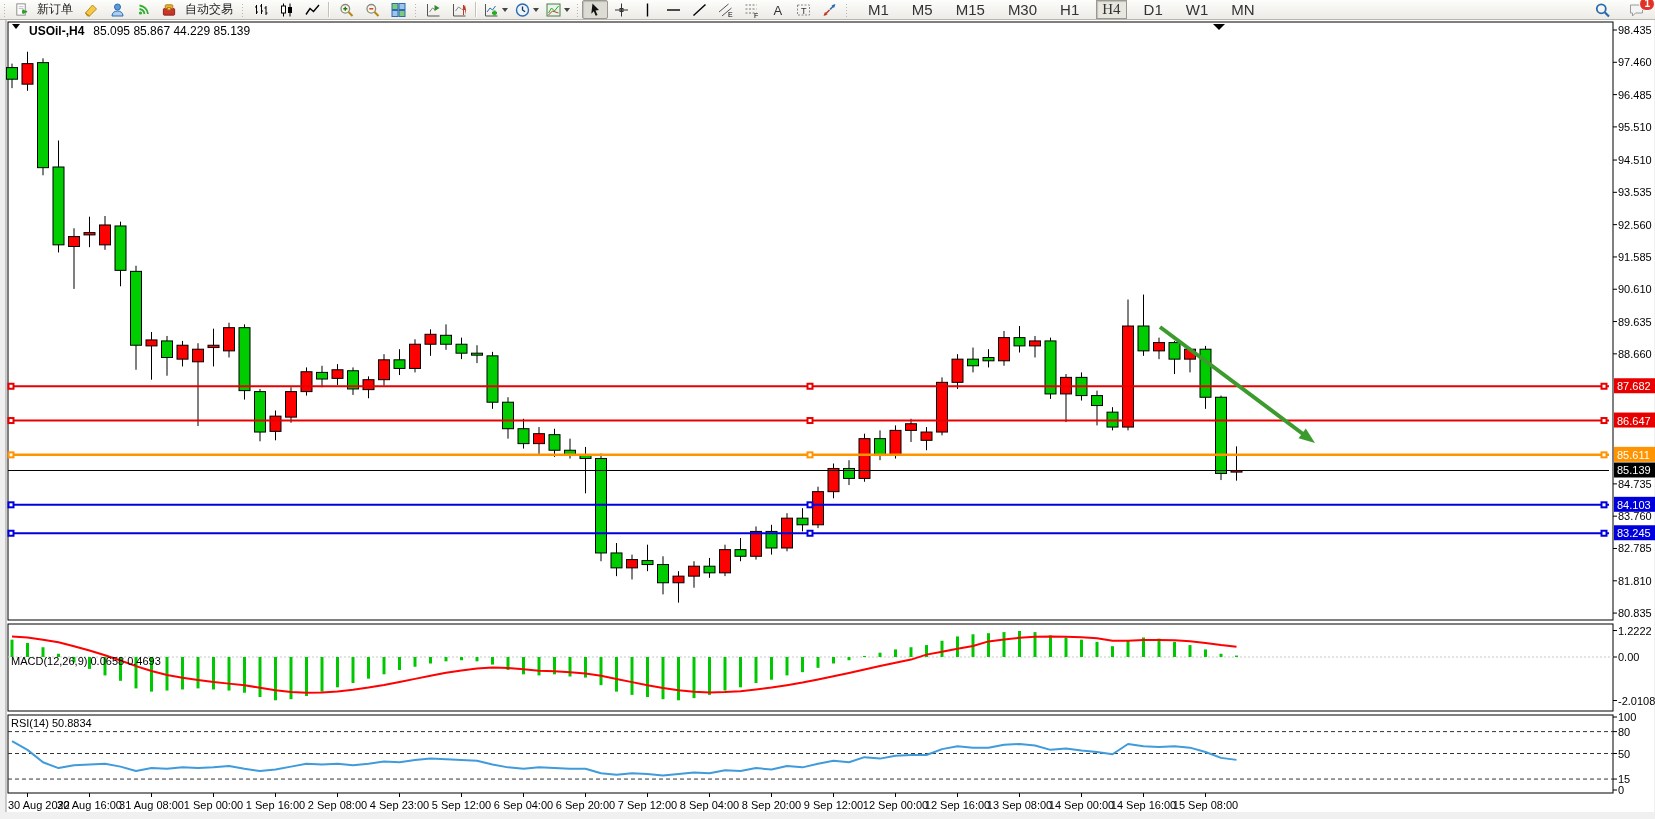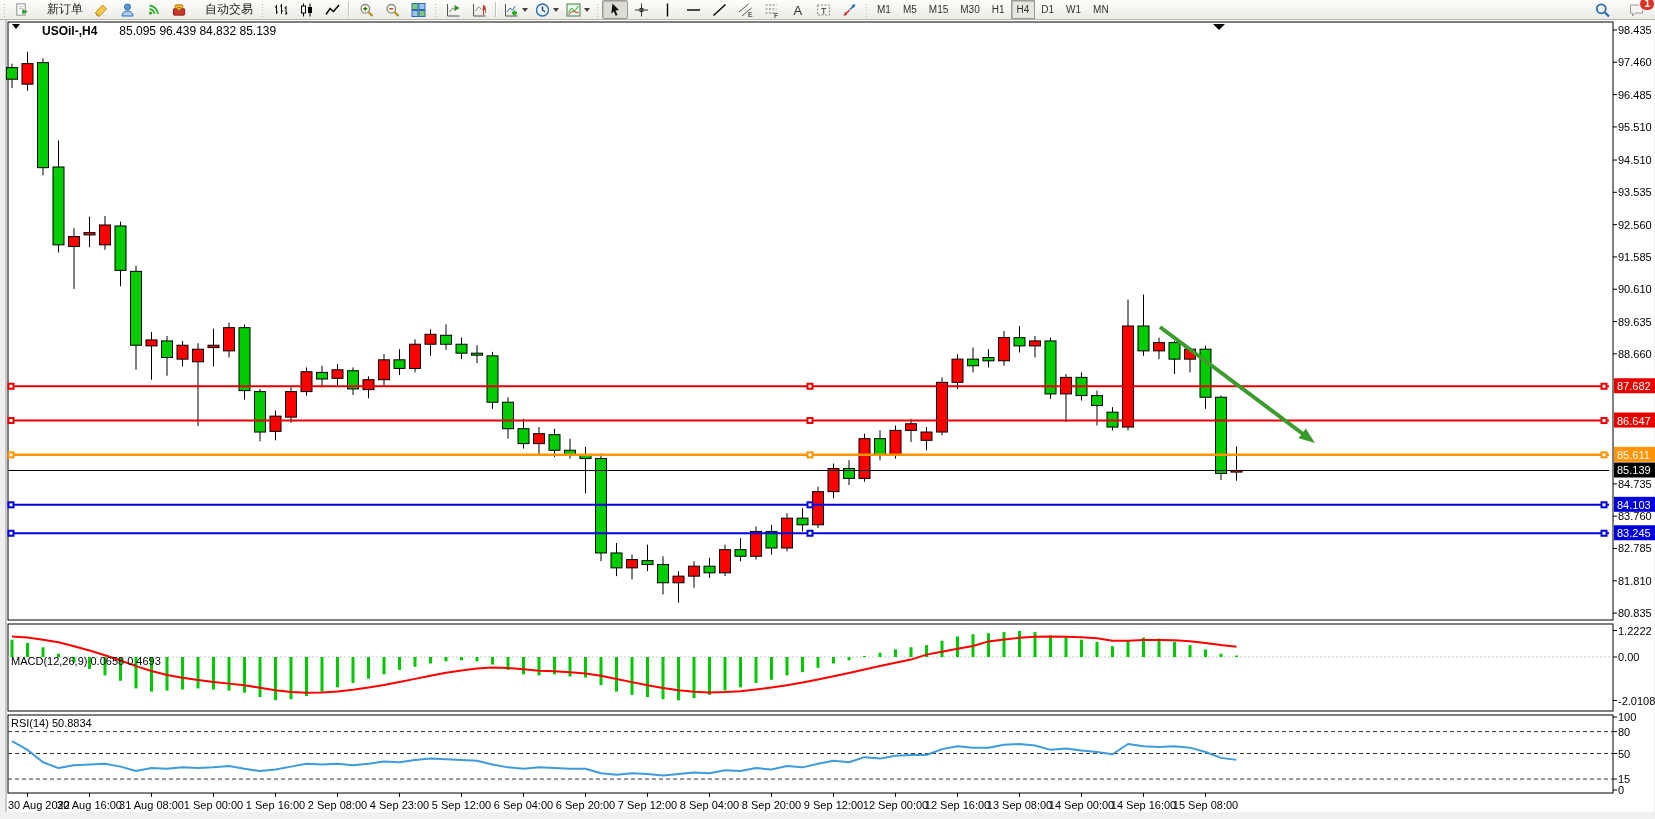--- a/index.html
+++ b/index.html
@@ -9,34 +9,34 @@
   #toolbar{position:absolute;left:0;top:0;width:1655px;height:19px;
     background:linear-gradient(#fdfdfb,#ecebe6);border-bottom:1px solid #b7b5ae;
     display:flex;align-items:center;font-size:12px;color:#222;z-index:5;}
   .grip{width:5px;height:14px;margin:0 2px;
     background-image:radial-gradient(#b9b7b0 35%,transparent 36%);
     background-size:3px 3px;background-repeat:repeat-y;background-position:1px 0;}
   .tb-sep{width:1px;height:15px;background:#c3c1ba;border-right:1px solid #fff;margin:0 3px;}
   .tb-btn{height:17px;min-width:20px;display:flex;align-items:center;justify-content:center;
     padding:0 2px;border:1px solid transparent;border-radius:2px;cursor:default;}
   .tb-btn svg{display:block;}
-  .tb-btn.textbtn{padding:0 4px;gap:18px;white-space:nowrap;}
+  .tb-btn.textbtn{padding:0 4px;gap:8px;white-space:nowrap;}
   .tb-btn.pressed{border:1px solid #9a9890;background:#dcdbd4;box-shadow:inset 1px 1px 1px rgba(0,0,0,.15);}
   .caret{width:0;height:0;border-left:3px solid transparent;border-right:3px solid transparent;
     border-top:4px solid #444;margin-left:2px;}
-  .tf-btn{height:17px;padding:0 5px;font-size:10px;color:#333;display:flex;align-items:center;
-    border:1px solid transparent;}
-  .tf-btn.active{border:1px solid #9a9890;background:#e7e6df;box-shadow:inset 1px 1px 1px rgba(0,0,0,.18);}
+  .tf-btn{height:17px;padding:0 5px;font-size:15px;color:#333;display:flex;align-items:center;
+    border:1px solid transparent;margin-left:11px;}
+  .tf-btn.active{border:1px solid #9a9890;background:#e7e6df;box-shadow:inset 1px 1px 1px rgba(0,0,0,.18);font-family:Liberation Serif, serif;}
   #tb-right{margin-left:auto;display:flex;align-items:center;padding-right:6px;gap:8px;}
   #chat-wrap{position:relative;}
   #chat-badge{position:absolute;top:-4px;right:-7px;background:#e03226;color:#fff;
     border-radius:8px;font-size:10px;font-weight:bold;padding:0 4px;line-height:12px;border:1px solid #fff;}
   
   .overlay{position:absolute;z-index:3;pointer-events:none;color:#000;}
-  #chart-title{left:12px;top:24px;font-size:12px;display:flex;gap:22px;}
+  #chart-title{left:12px;top:24px;font-size:12px;display:flex;gap:9px;}
   #symbol-caret{width:0;height:0;border-left:4px solid transparent;border-right:4px solid transparent;
     border-top:5px solid #000;}
   #macd-label{left:11px;top:655px;font-size:11px;}
   #rsi-label{left:11px;top:717px;font-size:11px;}
   svg text{font-family:"Liberation Sans",sans-serif;}
 </style>
 </head>
 <body>
 
 <div id="app">
@@ -723,18 +723,18 @@
         <line x1="1143.5" y1="774" x2="1143.5" y2="778" stroke="#000"></line>
         <text x="1143.5" y="790" font-size="11" fill="#000" text-anchor="middle">14 Sep 16:00</text>
         <line x1="1205.5" y1="774" x2="1205.5" y2="778" stroke="#000"></line>
         <text x="1205.5" y="790" font-size="11" fill="#000" text-anchor="middle">15 Sep 08:00</text>
       </g>
     </svg>
 
   <div class="overlay" id="chart-title">
     <span id="symbol-caret"></span>
     <span style="font-weight:bold;">USOil-,H4</span>
-    <span>85.095 96.439 84.832 85.139</span>
+    <span>85.095 85.867 44.229 85.139</span>
   </div>
   <div class="overlay" id="macd-label">MACD(12,26,9) 0.0658 0.4693</div>
   <div class="overlay" id="rsi-label">RSI(14) 50.8834</div>
 
 </div>
 
 </body></html>

